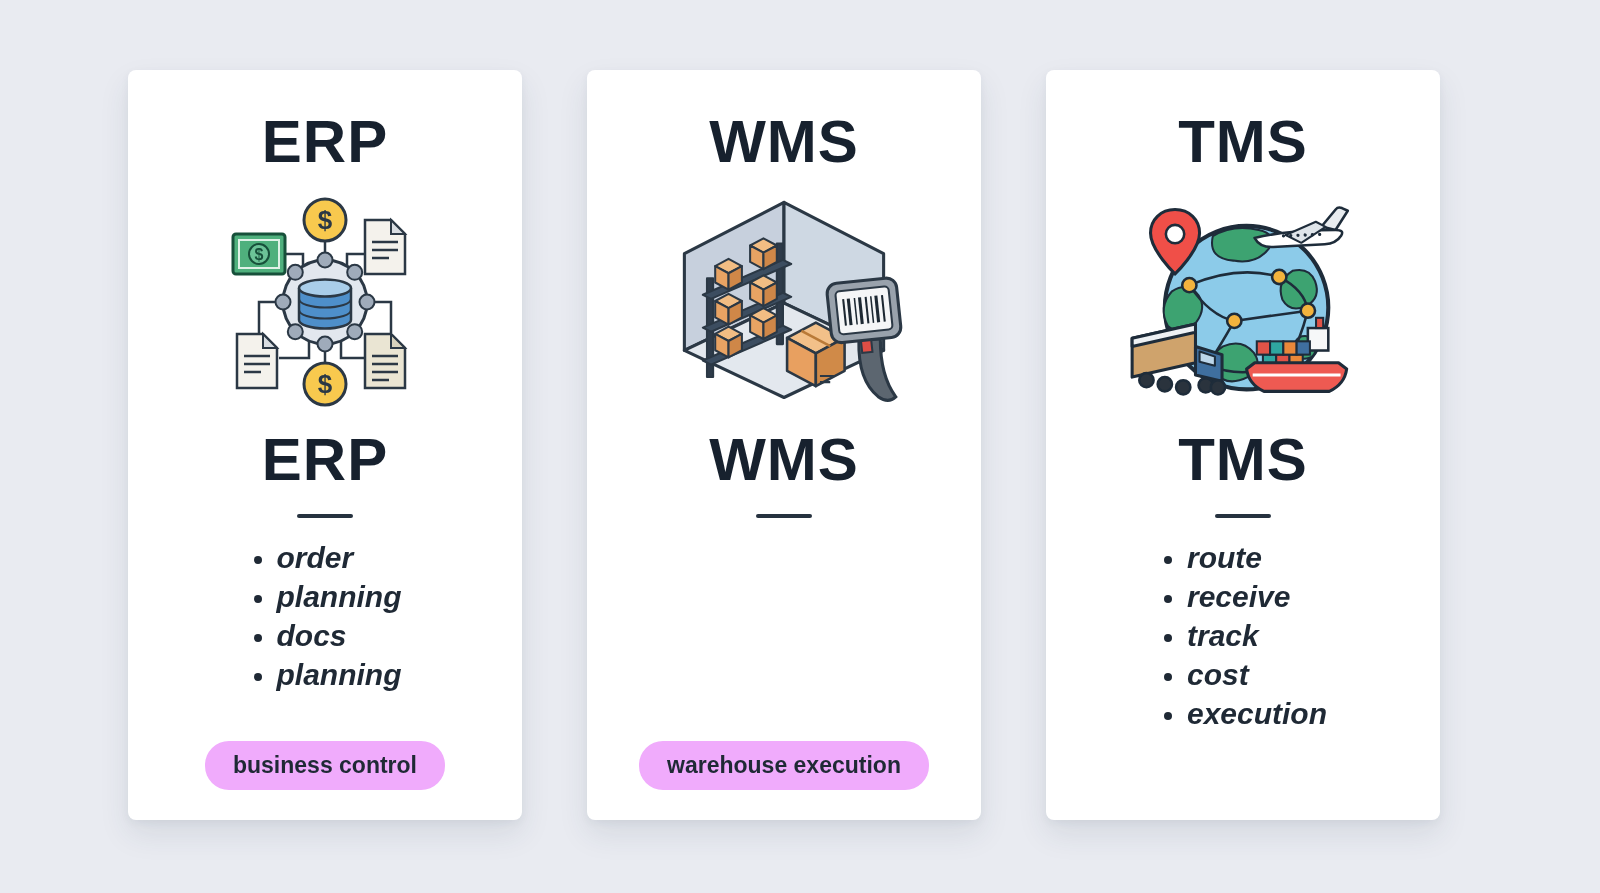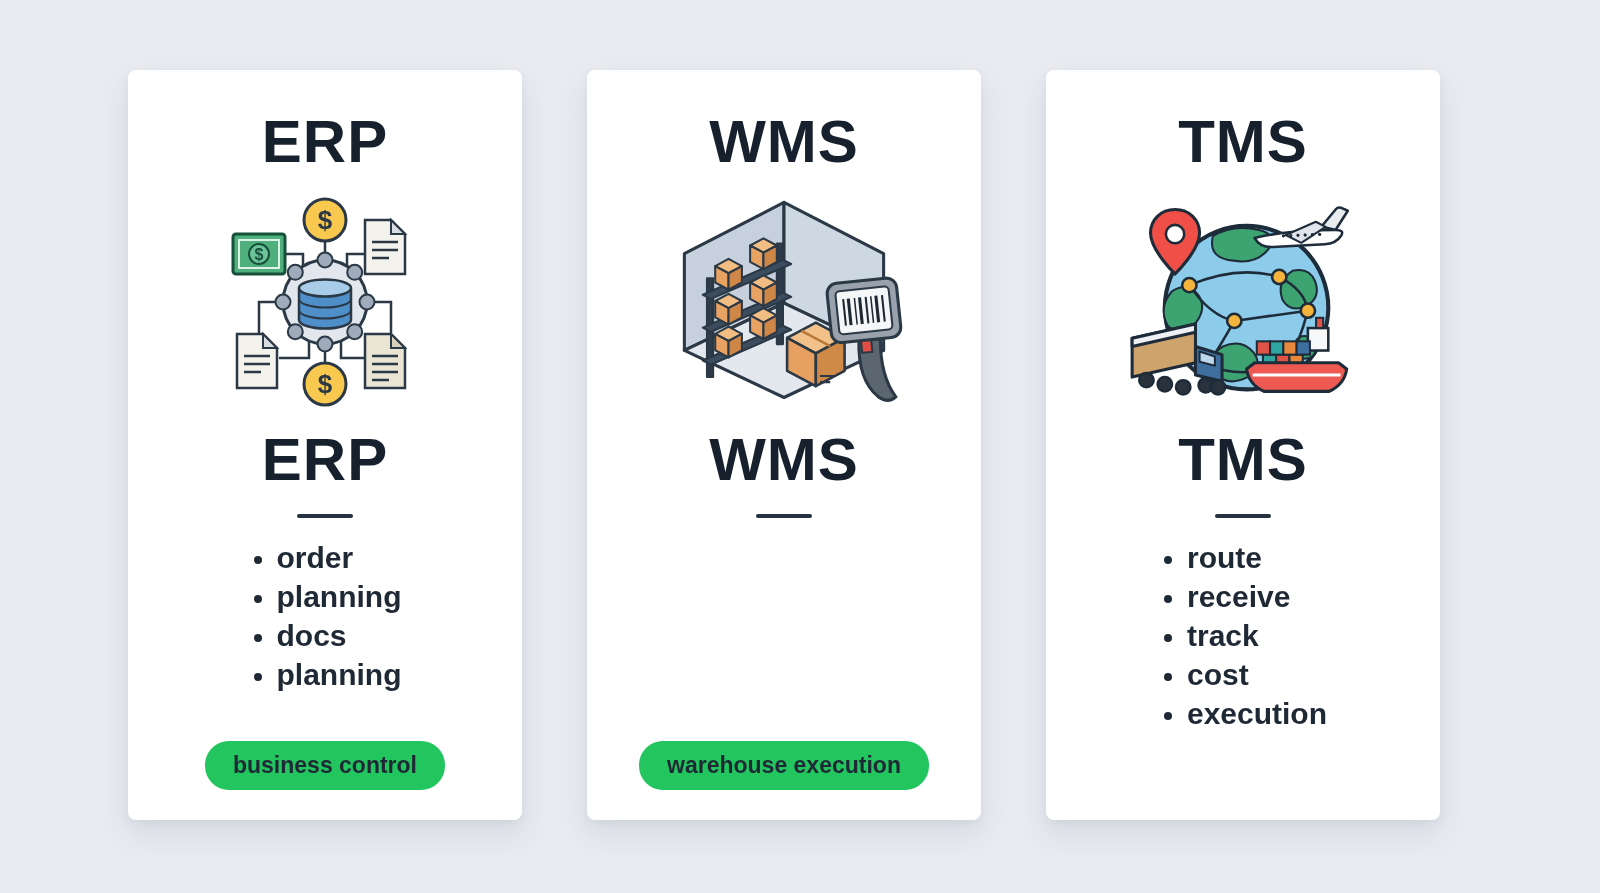--- a/index.html
+++ b/index.html
@@ -56,32 +56,33 @@
     border-radius:2px;
     background:#26323f;
   }
   .feature-list {
     margin-top:20px;
     align-self:center;
     width:fit-content;
     min-width:150px;
     list-style:disc;
     padding-left:28px;
+    font-style:italic;
   }
   .feature-list li {
     font-size:30px;
     font-weight:600;
     color:#1f2935;
     line-height:39px;
   }
   .feature-list li::marker { color:#1f2935; font-size:26px; }
   .badge {
     margin-top:auto;
     margin-bottom:30px;
-    background:#22c55e;
+    background:#f0abfc;
     border-radius:24px;
     padding:11px 28px;
     font-size:23px;
     font-weight:600;
     color:#1f2935;
     white-space:nowrap;
   }
 </style>
 </head>
 <body>

